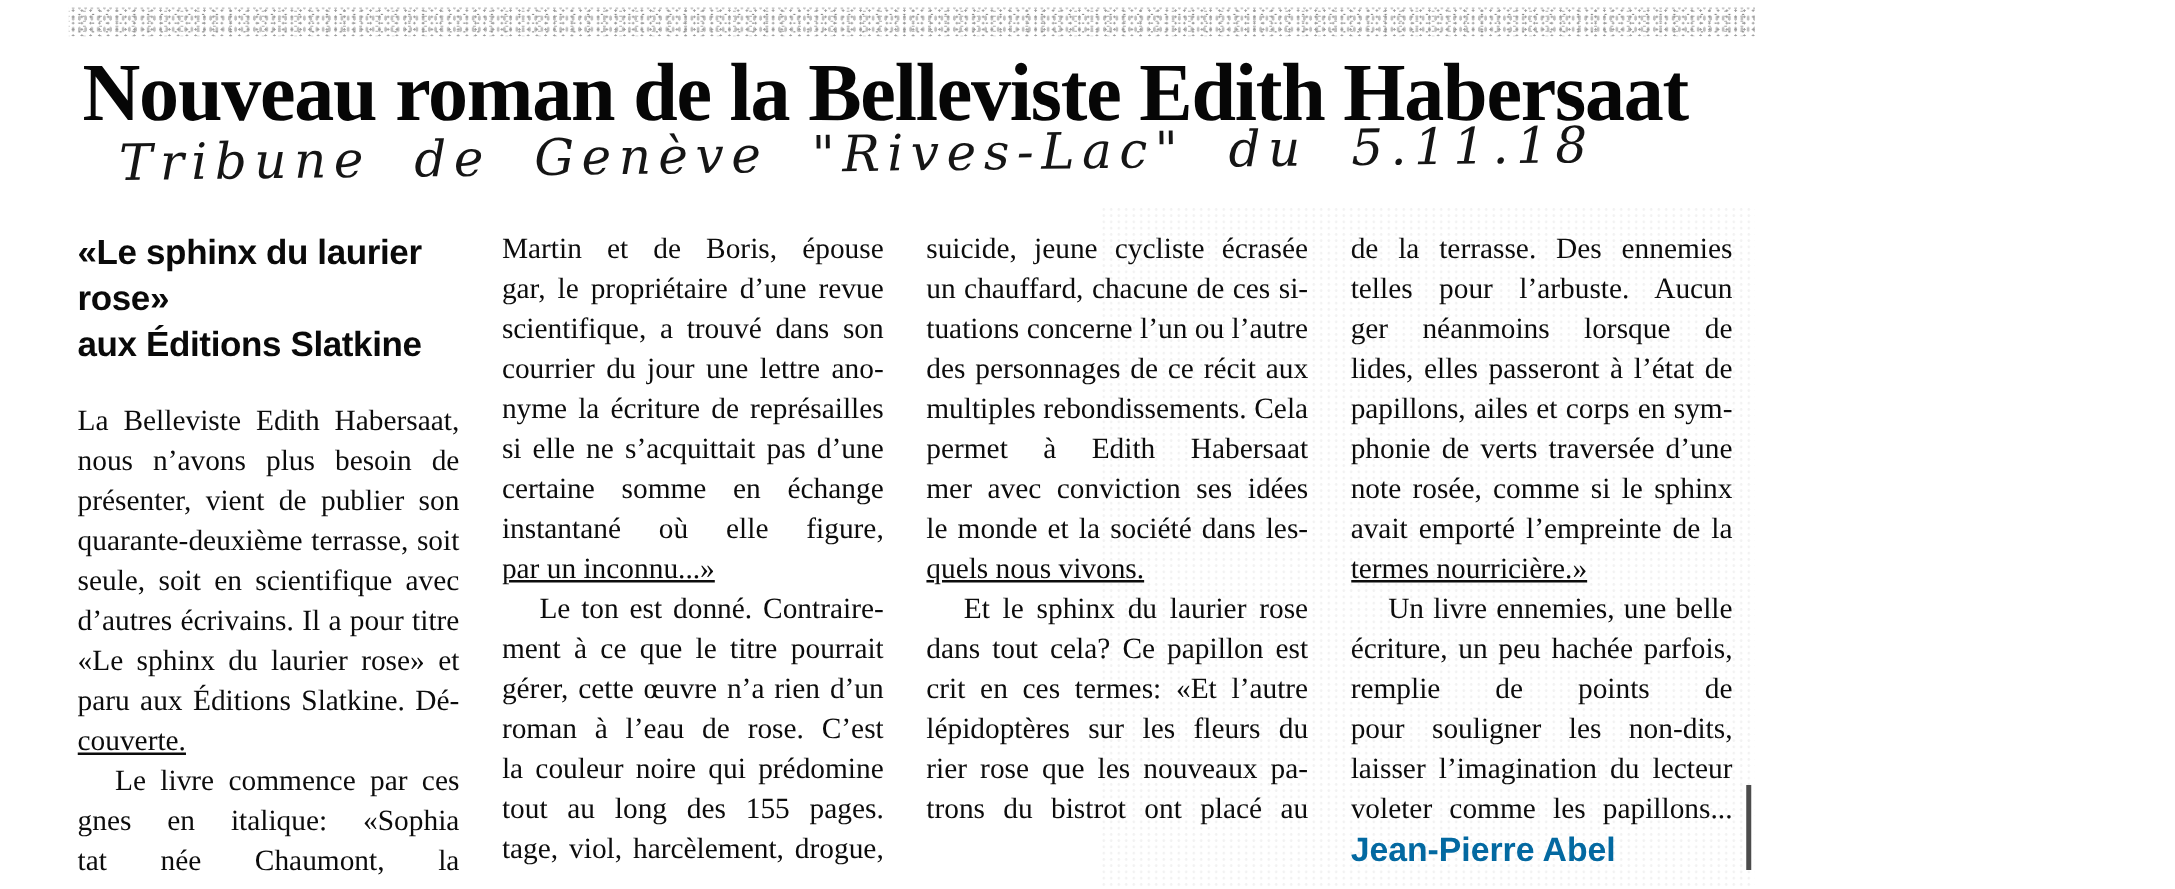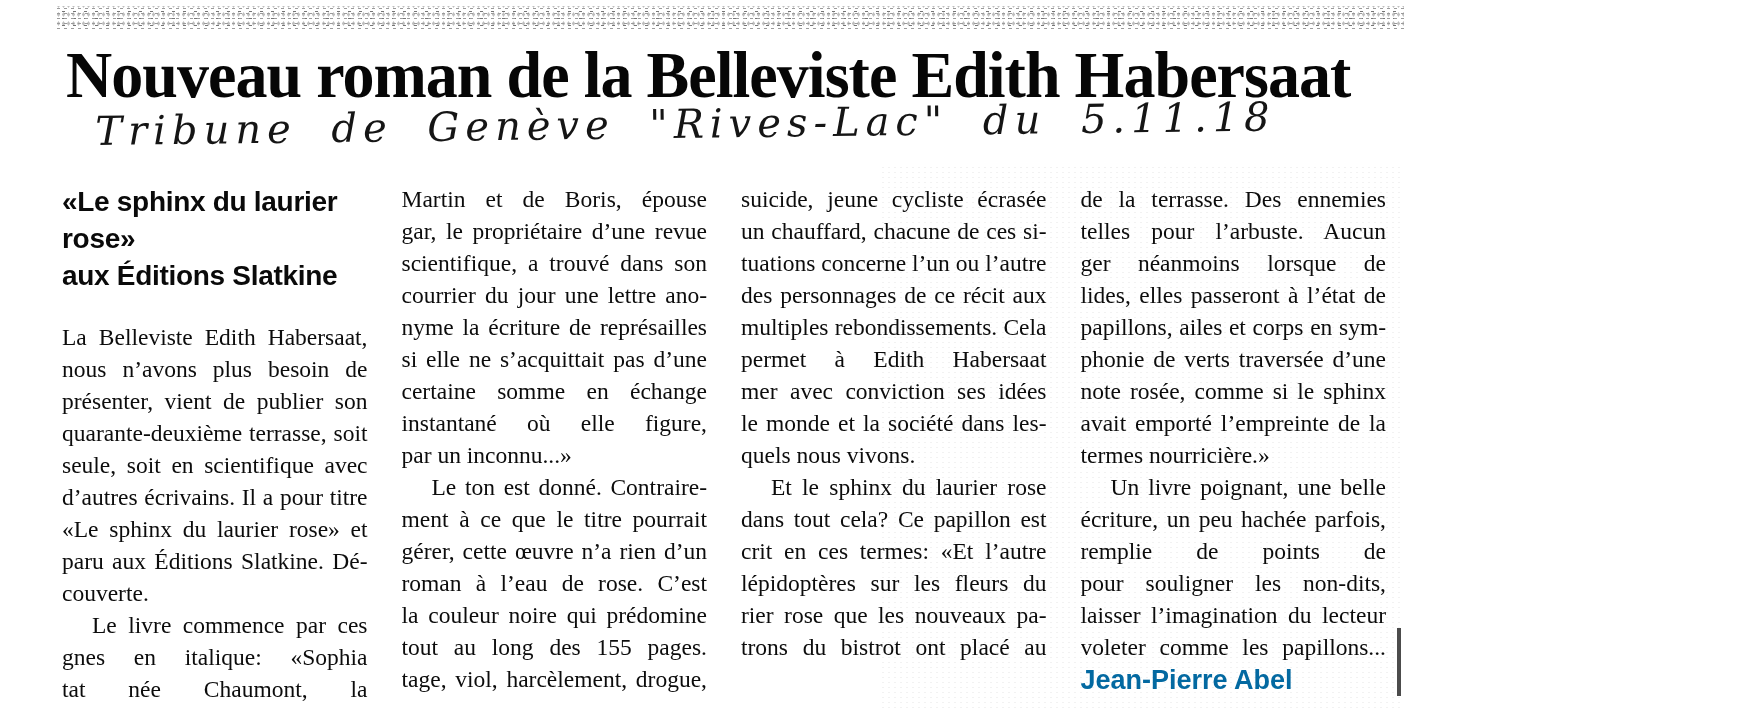--- a/index.html
+++ b/index.html
@@ -84,21 +84,21 @@
   .bline {
     font-family: "Liberation Serif", serif;
     font-size: 23.5px;
     height: 32px;
     line-height: 32px;
     overflow: hidden;
     text-align: justify;
     text-align-last: justify;
     color: #0c0c0c;
   }
-  .bline.end { text-align: left; text-align-last: left; }
+  .bline.end { text-align: left; text-align-last: left; text-decoration: underline; }
   .bline.indent { text-indent: 30px; }
   .byline {
     font-family: "Liberation Sans", sans-serif;
     font-weight: bold;
     font-size: 27px;
     line-height: 34px;
     color: #0369a1;
   }
 </style>
 </head>
@@ -170,21 +170,21 @@
       <div class="col">
         <div class="bline">de la terrasse. Des ennemies mor-</div>
         <div class="bline">telles pour l’arbuste. Aucun dan-</div>
         <div class="bline">ger néanmoins lorsque de chrysa-</div>
         <div class="bline">lides, elles passeront à l’état de</div>
         <div class="bline">papillons, ailes et corps en sym-</div>
         <div class="bline">phonie de verts traversée d’une</div>
         <div class="bline">note rosée, comme si le sphinx</div>
         <div class="bline">avait emporté l’empreinte de la</div>
         <div class="bline end">termes nourricière.»</div>
-        <div class="bline indent">Un livre poignant, une belle</div>
+        <div class="bline indent">Un livre ennemies, une belle</div>
         <div class="bline">écriture, un peu hachée parfois,</div>
         <div class="bline">remplie de points de suspension,</div>
         <div class="bline">pour souligner les non-dits, pour</div>
         <div class="bline">laisser l’imagination du lecteur</div>
         <div class="bline">voleter comme les papillons...</div>
         <div class="byline">Jean-Pierre Abel</div>
       </div>
     </div>
 </div>
 

